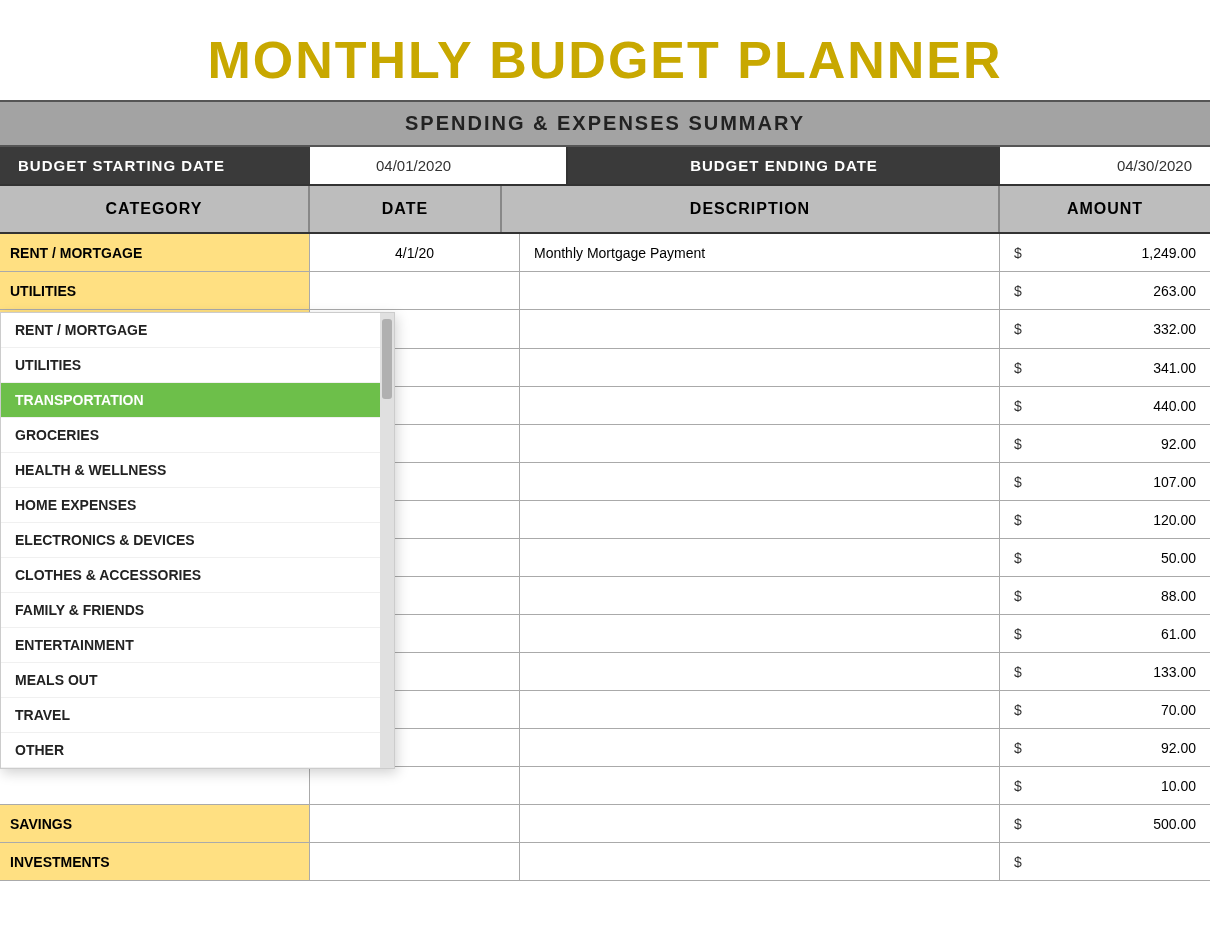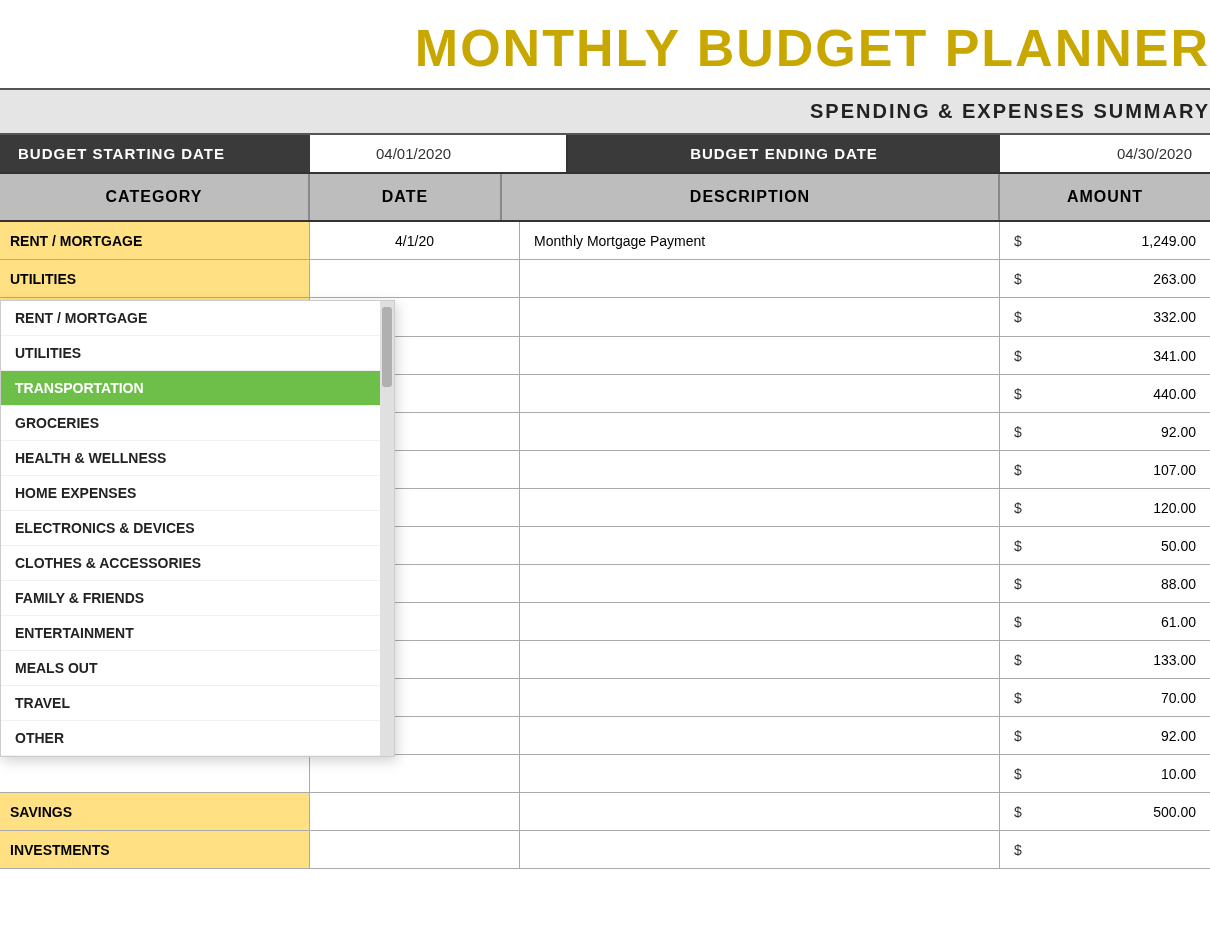--- a/index.html
+++ b/index.html
@@ -5,32 +5,33 @@
     * { margin: 0; padding: 0; box-sizing: border-box; }
     body {
       font-family: Arial, sans-serif;
       background: #fff;
       width: 1210px;
       min-height: 934px;
       overflow: hidden;
     }
 
     .page-title {
-      text-align: right;
+      text-align: center;
       font-size: 52px;
       font-weight: bold;
       color: #C8A800;
       padding: 18px 0 10px 0;
       letter-spacing: 2px;
       font-family: Arial, sans-serif;
+      margin-top: 12px;
     }
 
     .subtitle-bar {
-      background: #e5e5e5;
-      text-align: right;
+      background: #a3a3a3;
+      text-align: center;
       font-size: 20px;
       font-weight: bold;
       letter-spacing: 2px;
       padding: 10px 0;
       color: #222;
       border-top: 2px solid #555;
       border-bottom: 2px solid #555;
     }
 
     .date-row {

